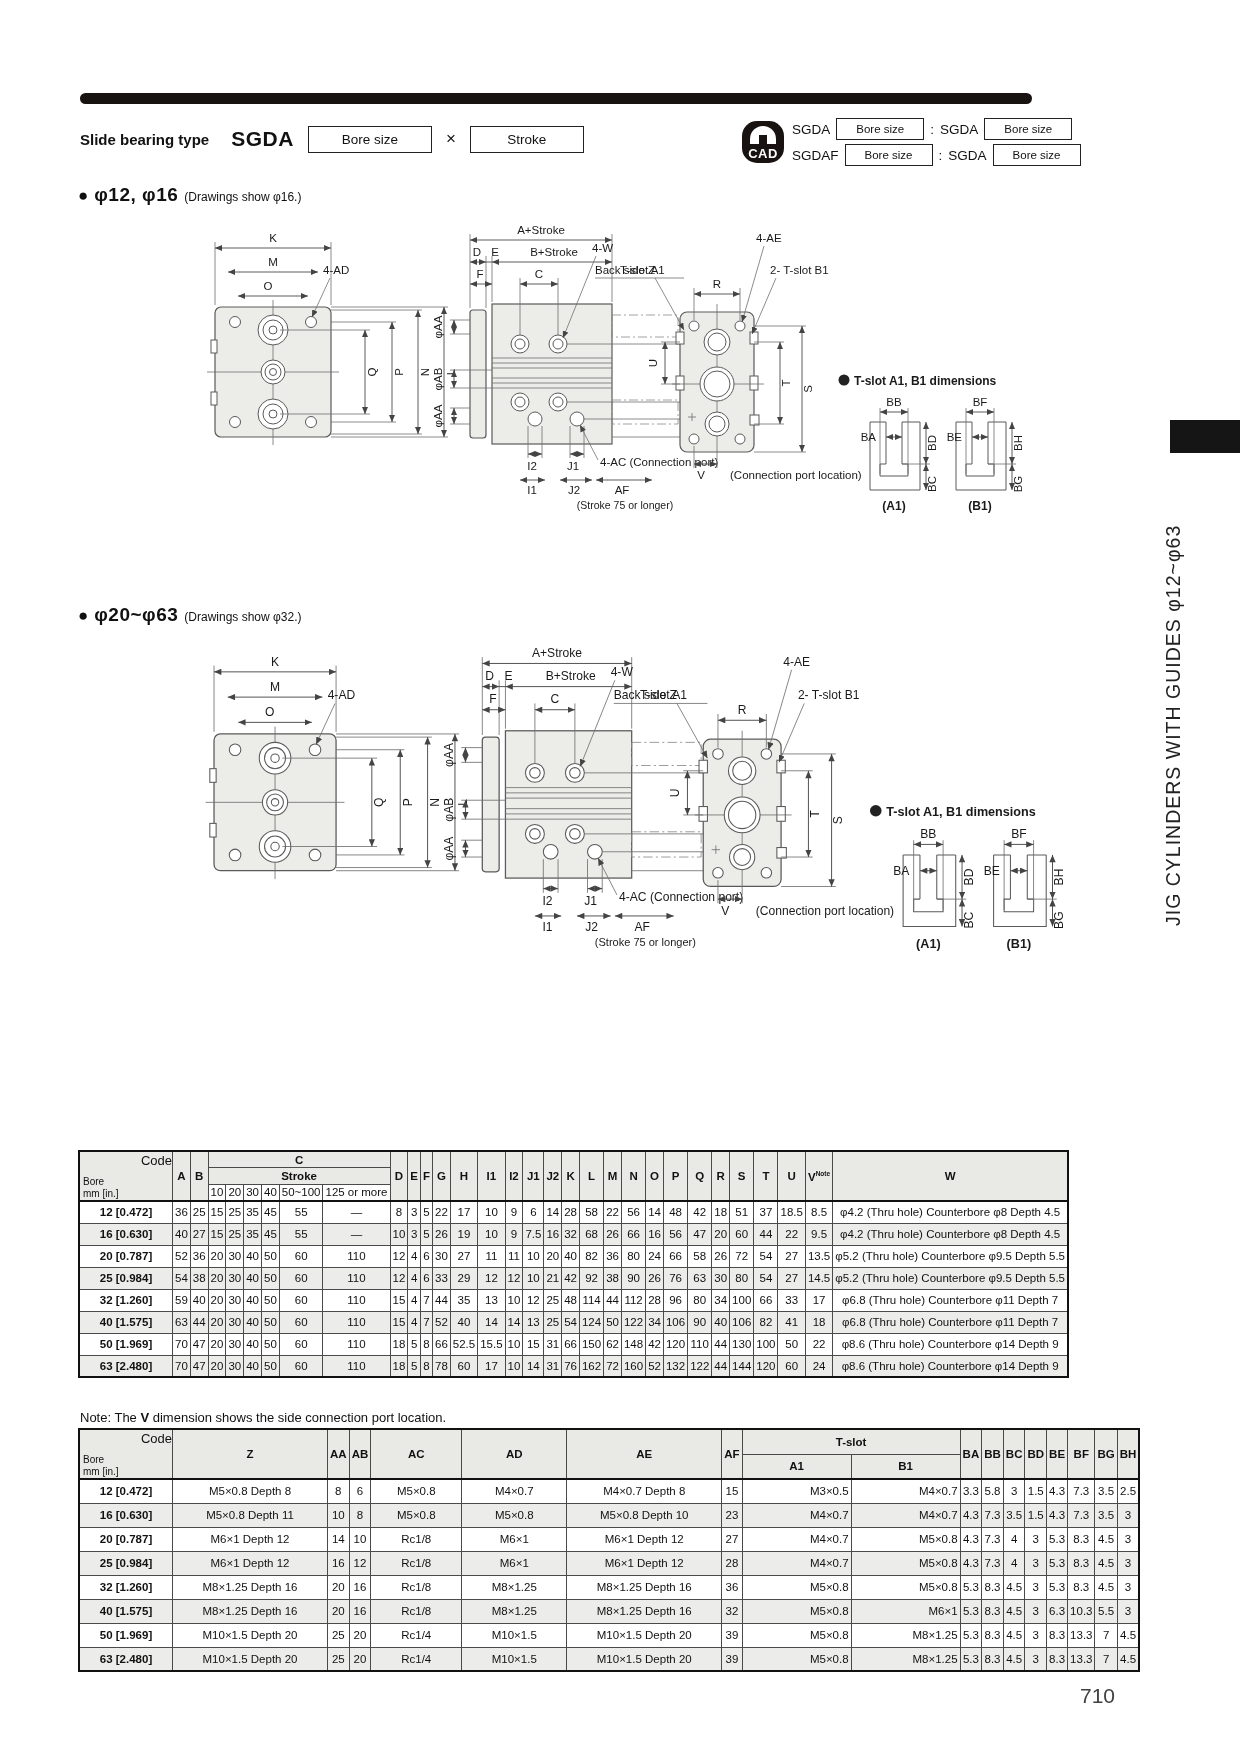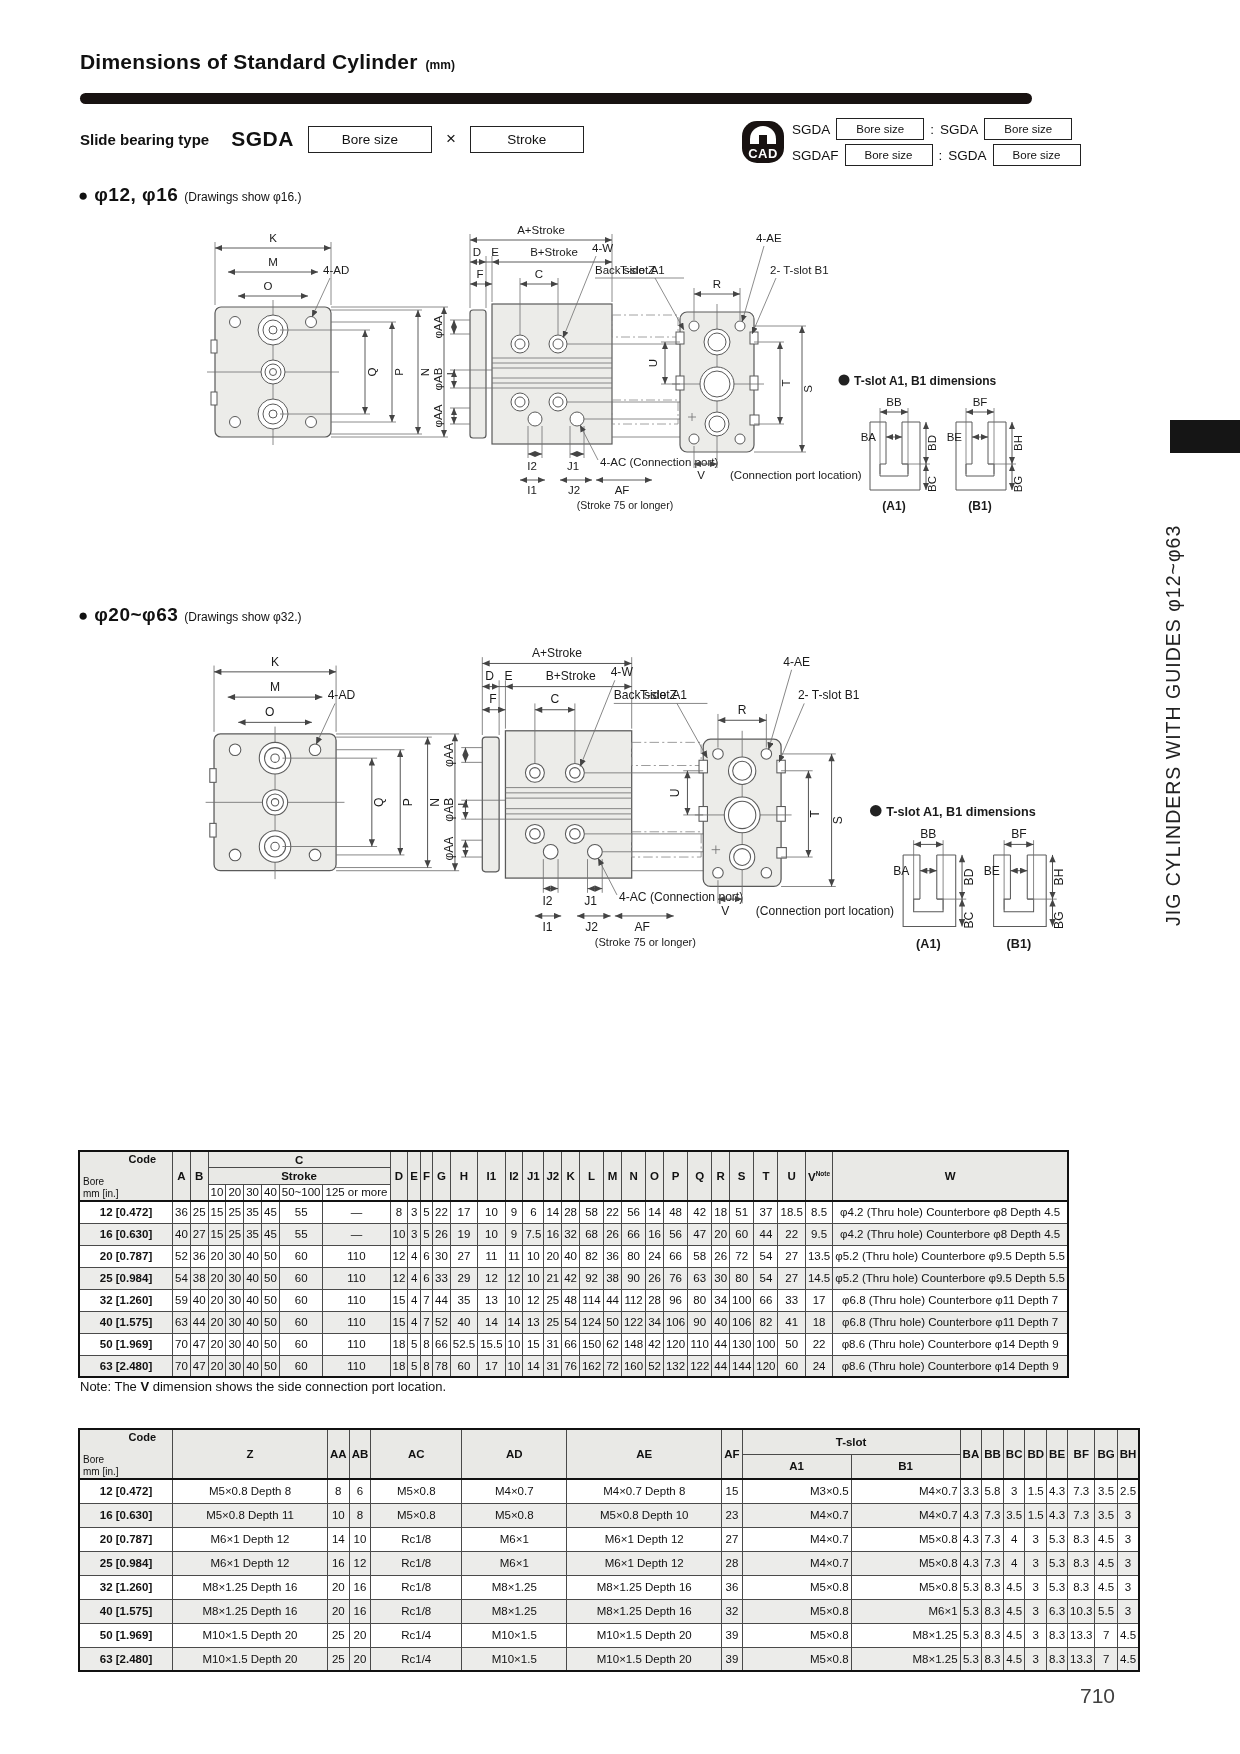--- a/index.html
+++ b/index.html
@@ -61,42 +61,38 @@
   table.dim tbody tr:nth-child(even) td{background:#ececea;}
   td.bore{font-weight:bold;min-width:78px;}
   td.wcol{font-size:8px;text-align:left;padding:0 4px;}
   th.whead{min-width:212px;}
   th.small1{font-size:10px;}
   th.small2{font-size:7.5px;}
   th sup{font-size:6.5px;}
   th.corner{width:88px;padding:0;position:relative;height:46px;
     background:linear-gradient(to bottom right,rgba(0,0,0,0) calc(50% - .7px),#4a4a4a calc(50% - .7px),
       #4a4a4a calc(50% + .7px),rgba(0,0,0,0) calc(50% + .7px)),#e9e9e6;}
-  th.corner .c-top{position:absolute;top:1px;right:16px;font-size:11px;font-weight:bold;}
+  th.corner .c-top{position:absolute;top:1px;right:0;font-size:13px;font-weight:normal;}
   th.corner .c-bot{position:absolute;bottom:1px;left:3px;font-size:10px;font-weight:normal;
                    text-align:left;line-height:1.15;}
   #table2 tbody tr{height:24px;}
   #table2 td.zcol{min-width:150px;}
   #table2 td.accol{min-width:86px;}
   #table2 td.adcol{min-width:100px;}
   #table2 td.aecol{min-width:150px;}
   #table2 td.tscol{min-width:104px;text-align:right;}
-  .note-line{position:absolute;left:80px;top:1379px;font-size:13px;}
+  .note-line{position:absolute;left:80px;top:1410px;font-size:13px;}
   .note-line b{font-weight:bold;}
   .pagenum{position:absolute;left:1080px;top:1684px;font-size:21px;color:#404040;}
 </style>
 </head>
 <body>
 
 <div class="page">
 
-  <div class="title-row">
-    <span class="main">Dimensions of Standard Cylinder</span>
-    <span class="unit">(mm)</span>
-  </div>
   <div class="black-bar"></div>
 
   <div class="product-row">
     <span class="ptype">Slide bearing type</span>
     <span class="pmodel">SGDA</span>
     <span class="sizebox">Bore size</span>
     <span class="times">×</span>
     <span class="sizebox narrow">Stroke</span>
   </div>
 

